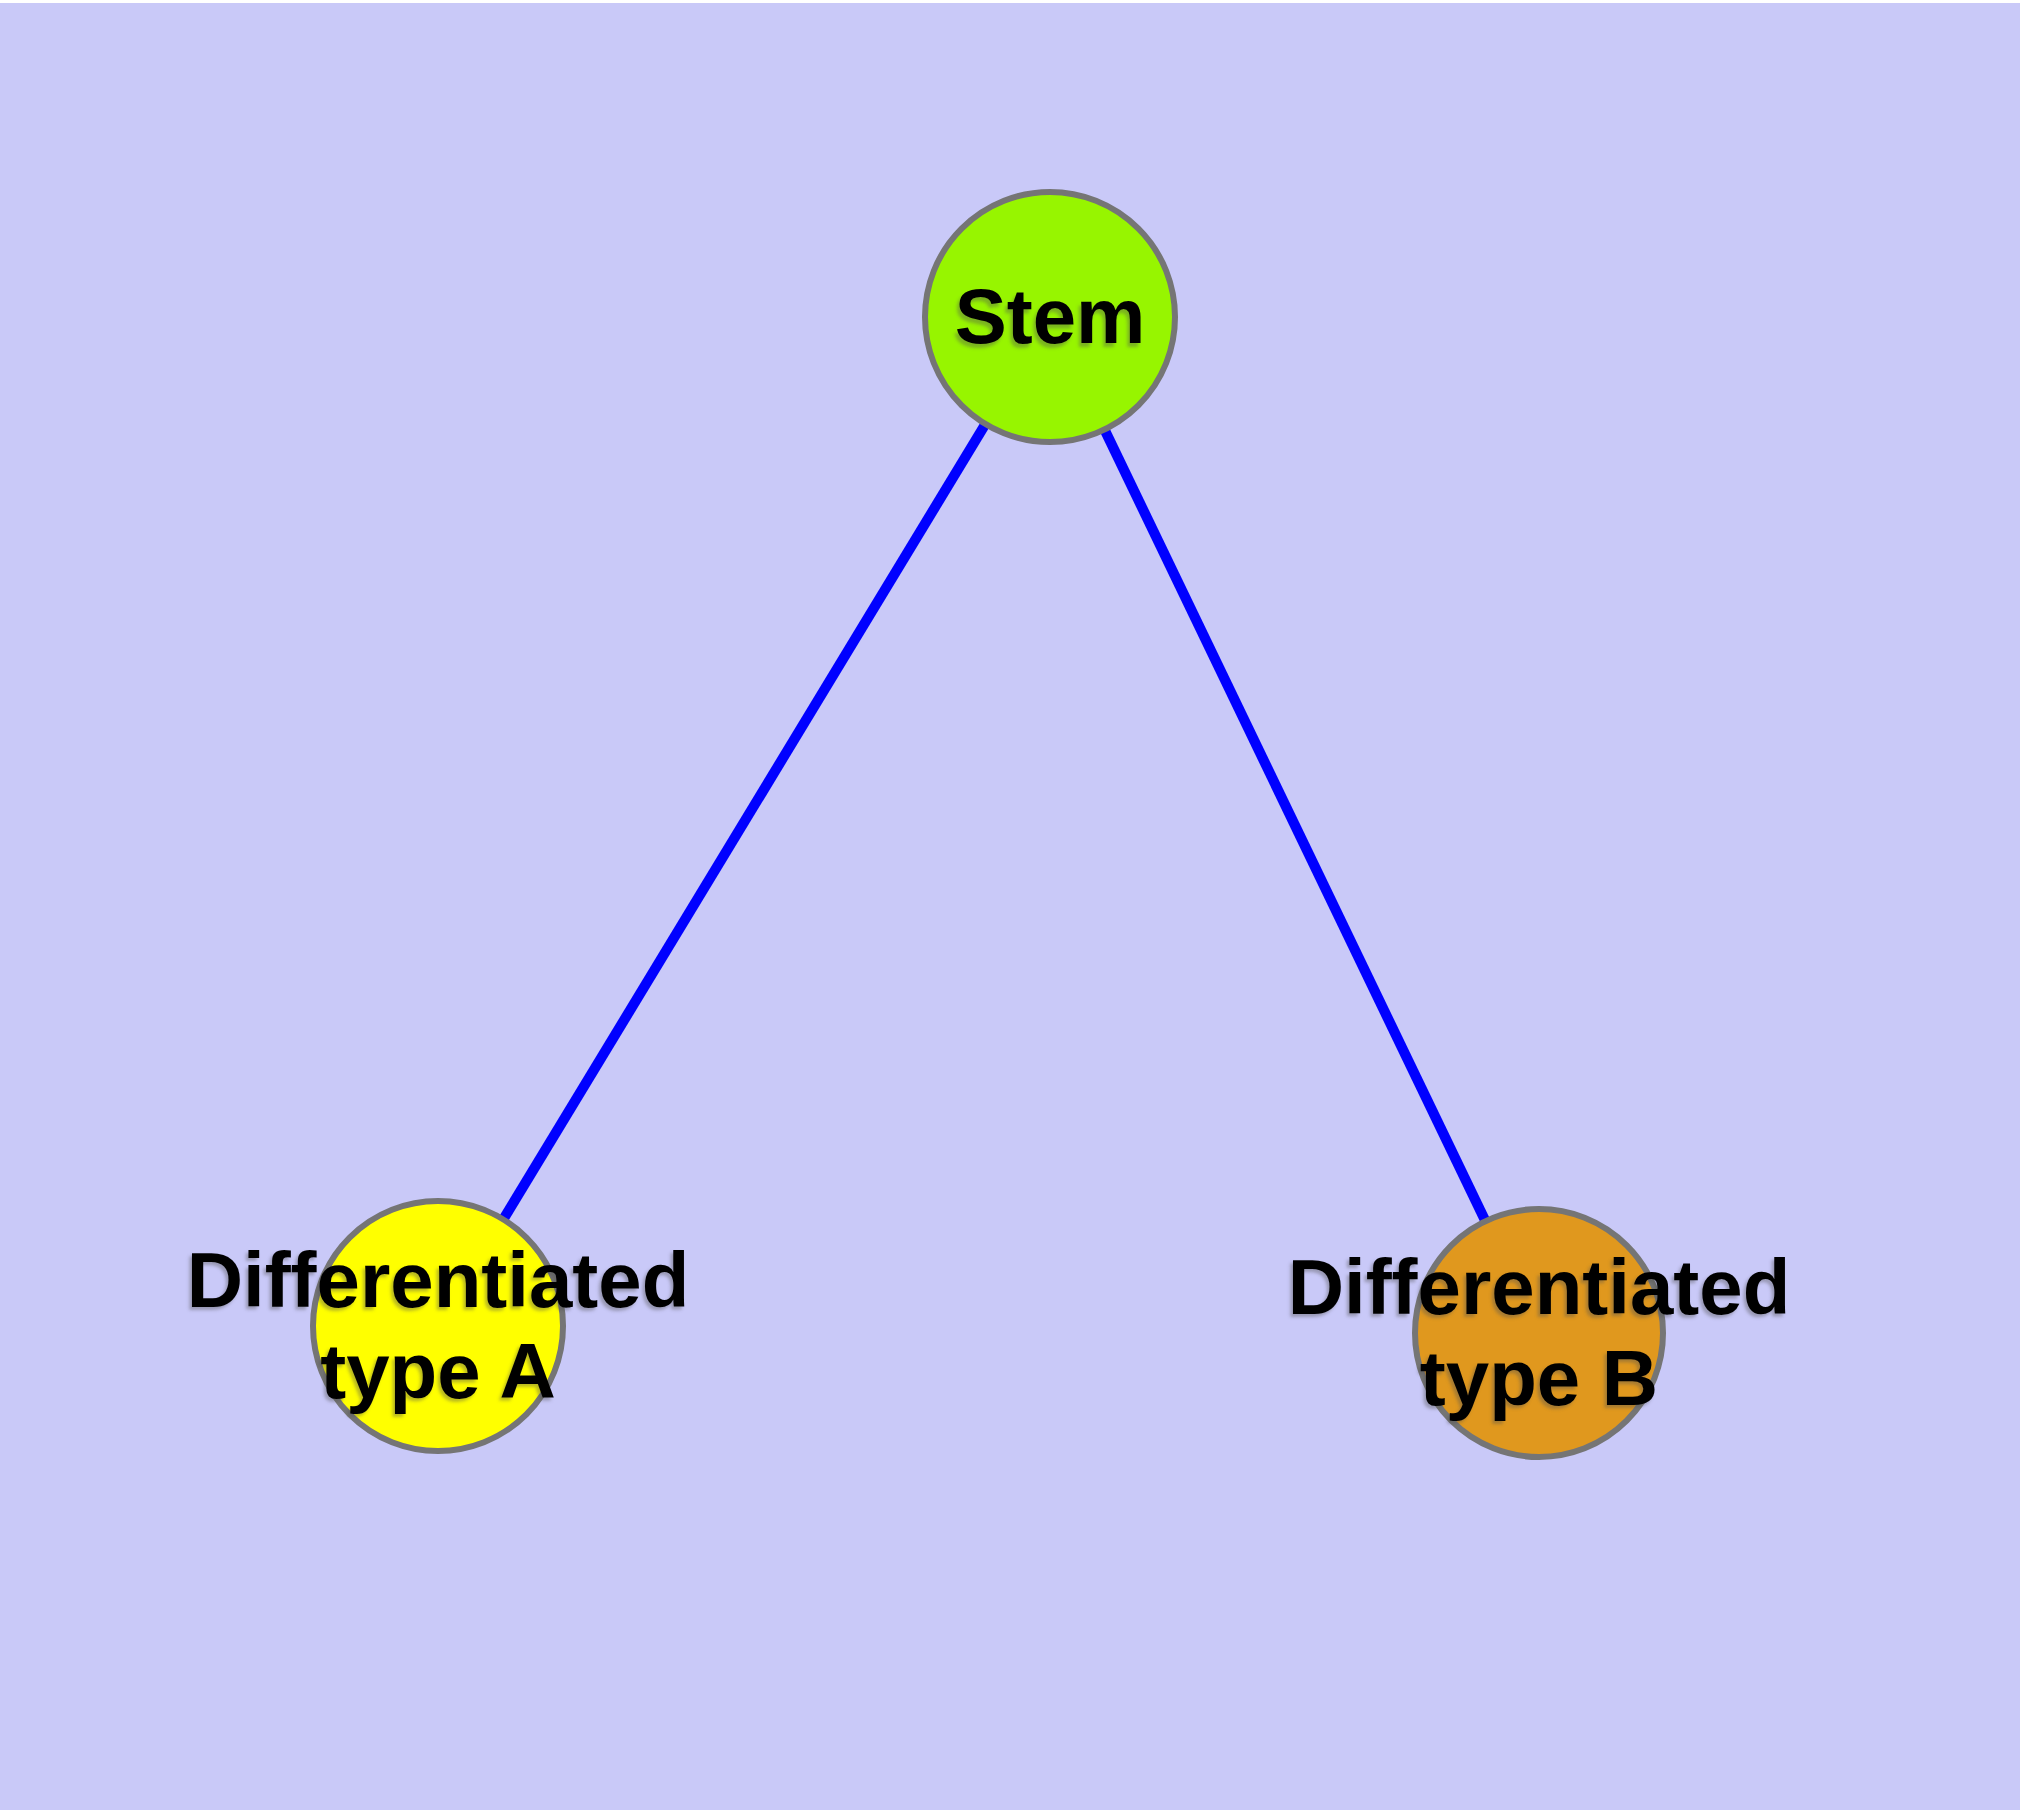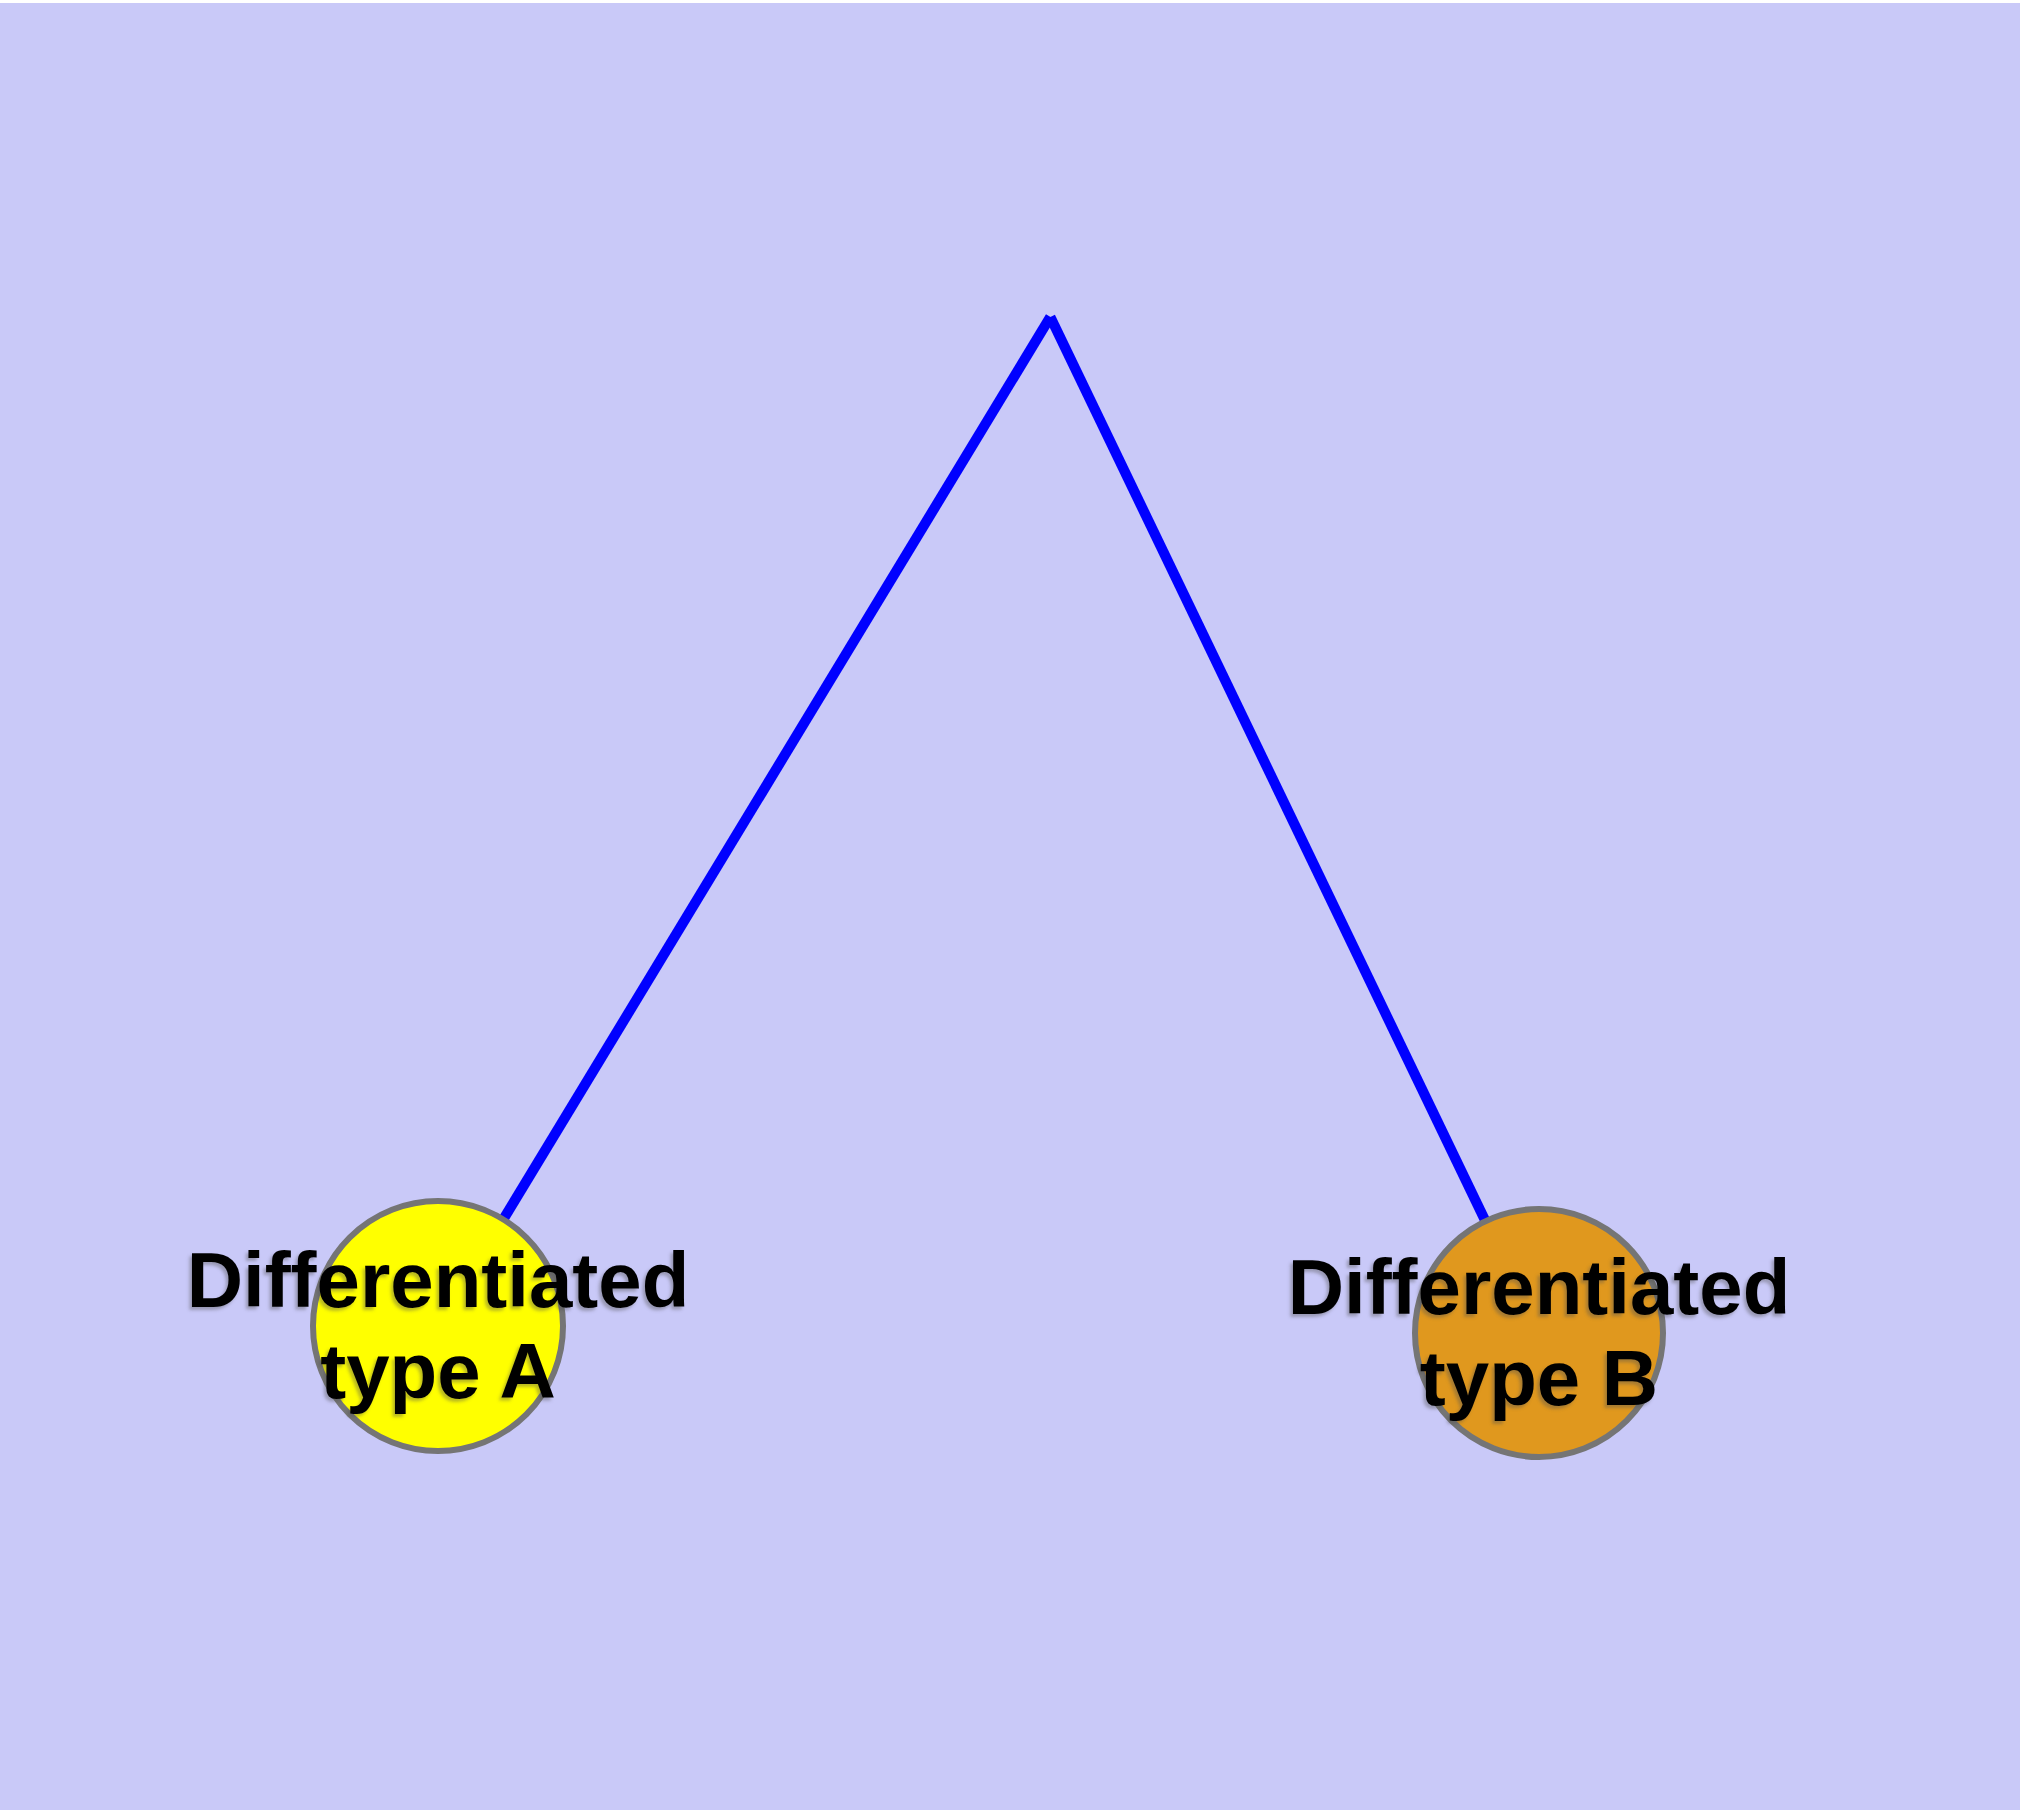--- a/index.html
+++ b/index.html
@@ -54,20 +54,23 @@
 
 <div class="page" style="width: 2021px; height: 1812px; color: rgb(0, 0, 0); background: rgb(255, 255, 255);">
 
   <div class="canvas-bg" style="top: 3.4px; bottom: 2.5px; background: rgb(201, 201, 248);"></div>
 
   <svg class="edge-layer" width="2021" height="1812" viewBox="0 0 2384 2138">
       <line x1="1239" y1="374" x2="517" y2="1565" stroke="#0000ff" stroke-width="12"></line>
       <line x1="1239" y1="374" x2="1816" y2="1573" stroke="#0000ff" stroke-width="12"></line>
     </svg>
 
+  <div class="node" style="left: 922px; top: 189px; width: 256px; height: 256px; background: rgb(151, 245, 0); border: 6.8px solid rgb(117, 117, 117);">
+    <span class="node-label">Stem</span>
+  </div>
 
   <div class="node" style="left: 310px; top: 1198px; width: 256px; height: 256px; background: rgb(255, 255, 0); border: 6.8px solid rgb(117, 117, 117);">
     <span class="node-label">Differentiated
 type A</span>
   </div>
 
   <div class="node" style="left: 1412px; top: 1206px; width: 254px; height: 254px; background: rgb(224, 152, 30); border: 6.8px solid rgb(117, 117, 117);">
     <span class="node-label">Differentiated
 type B</span>
   </div>

